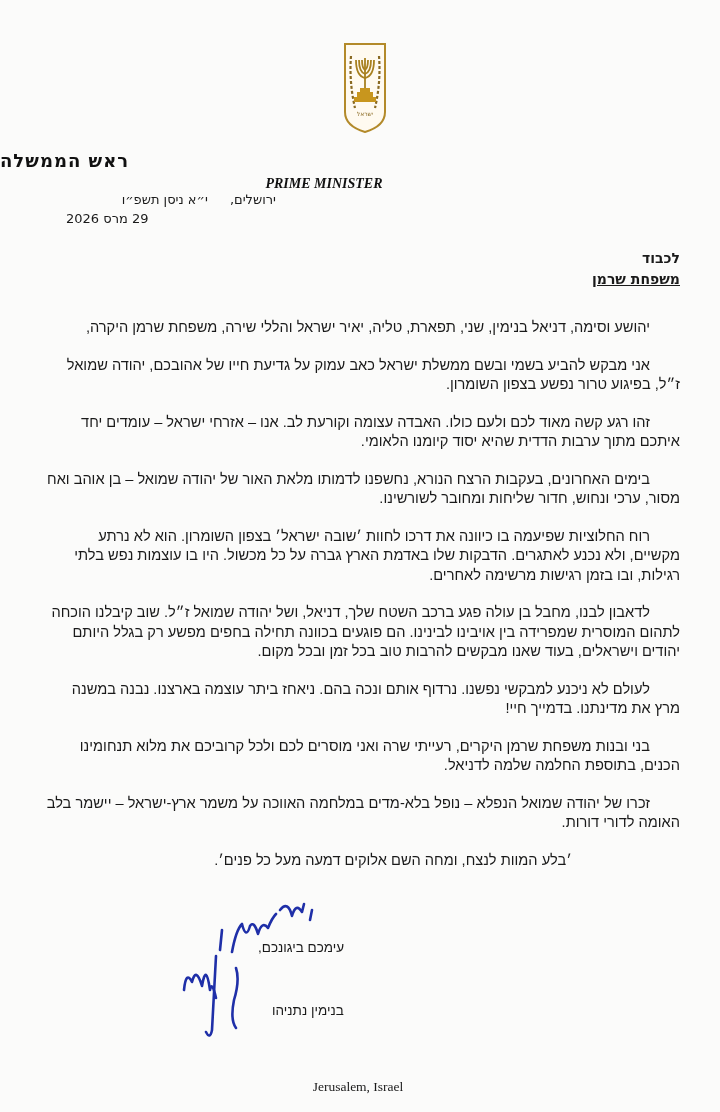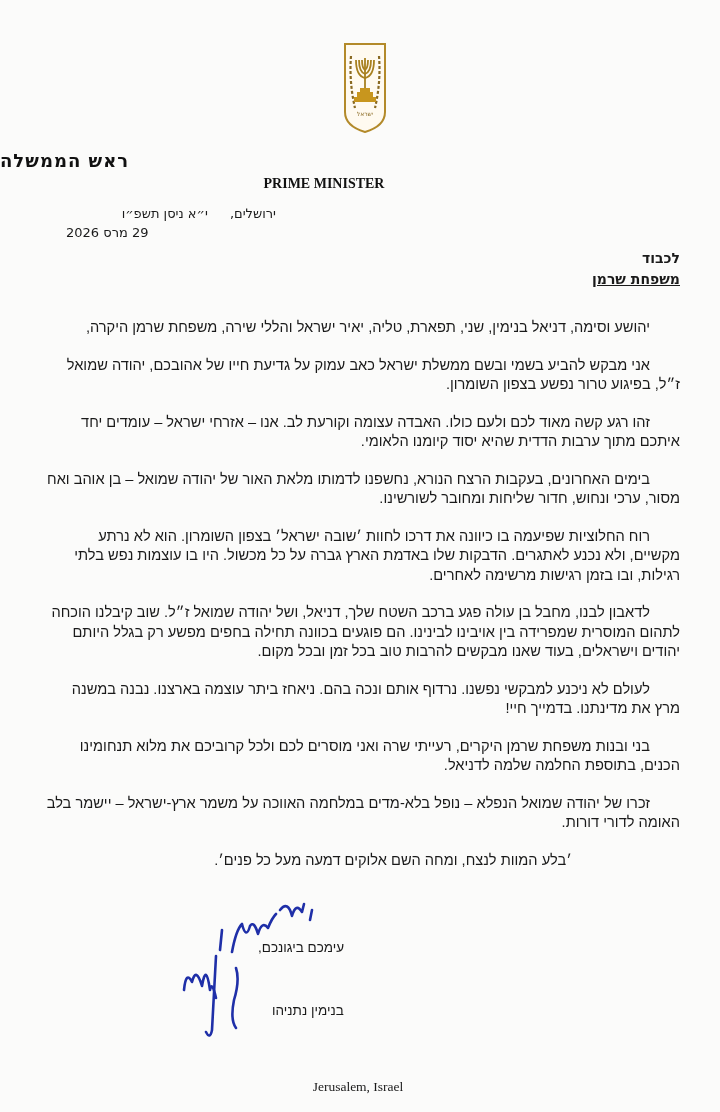--- a/index.html
+++ b/index.html
@@ -4,23 +4,23 @@
   <style>
     html, body { margin: 0; padding: 0; }
     body {
       width: 720px; height: 1112px; background: #fbfbfa; position: relative; overflow: hidden;
       font-family: "Liberation Sans", "DejaVu Sans", sans-serif; color: #1a1a1a;
     }
     .emblem { position: absolute; left: 343px; top: 42px; width: 44px; height: 92px; }
     .title-he { position: absolute; left: 0; width: 716px; top: 150px; text-align: left;
       font-family: "DejaVu Sans", sans-serif; font-weight: bold; font-size: 18px; letter-spacing: 1px; direction: rtl; color: #111; }
     .title-en { position: absolute; left: 0; width: 648px; top: 176px; text-align: center;
-      font-family: "Liberation Serif", serif; font-weight: bold; font-size: 14px; color: #111; }
+      font-family: "Liberation Serif", serif; font-weight: bold; font-size: 14px; color: #111; font-style: italic; }
     .date-block { position: absolute; left: 66px; top: 190px; width: 210px; direction: rtl; text-align: right;
-      font-family: "DejaVu Sans", sans-serif; font-size: 13px; line-height: 19px; margin-top: 14px; }
+      font-family: "DejaVu Sans", sans-serif; font-size: 13px; line-height: 19px; }
     .date-block .city { display: inline-block; margin-left: 18px; }
     .date-block .greg { display: block; padding-right: 90px; text-align: left; }
     .salutation { position: absolute; right: 40px; top: 248px; direction: rtl; text-align: right;
       font-family: "DejaVu Sans", sans-serif; font-weight: bold; font-size: 14px; line-height: 21px; }
     .salutation .addressee { text-decoration: underline; }
     .body { position: absolute; left: 46px; right: 40px; top: 318px; direction: rtl; text-align: right;
       font-family: "Liberation Sans", sans-serif; font-size: 14.6px; line-height: 19.5px; }
     .body p { margin: 0 0 18px 0; text-indent: 30px; }
     .body p.p-verse { text-align: center; text-indent: 0; padding-left: 60px; }
     .closing { position: absolute; left: 258px; top: 940px; direction: rtl; text-align: right;

